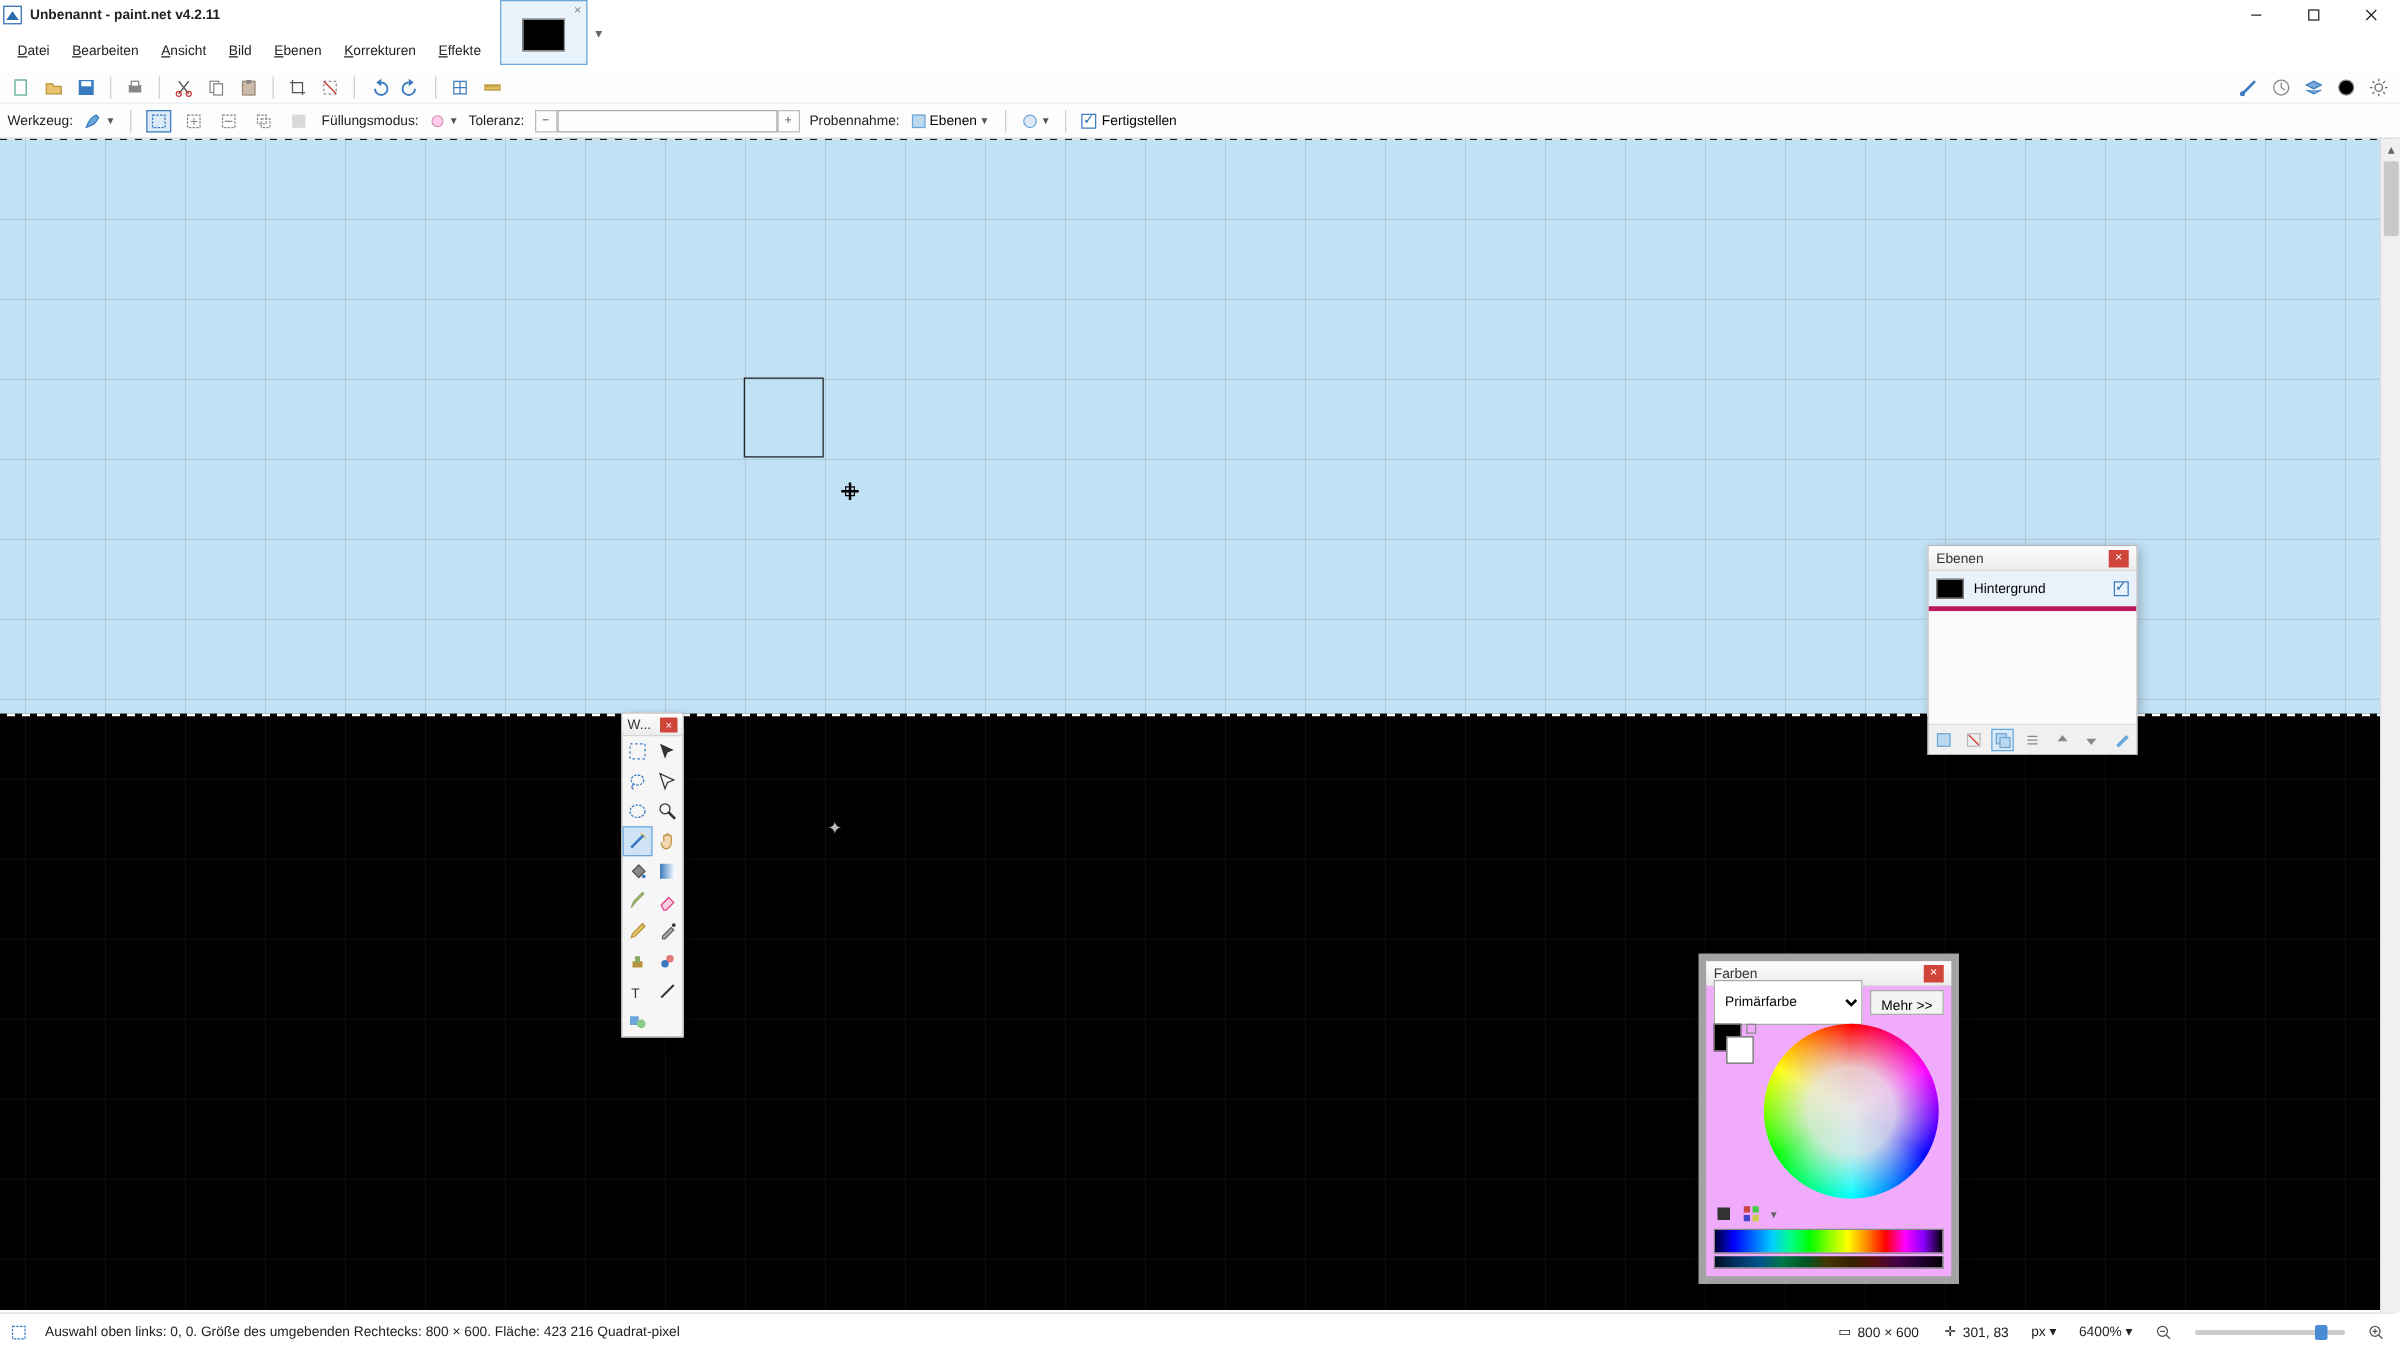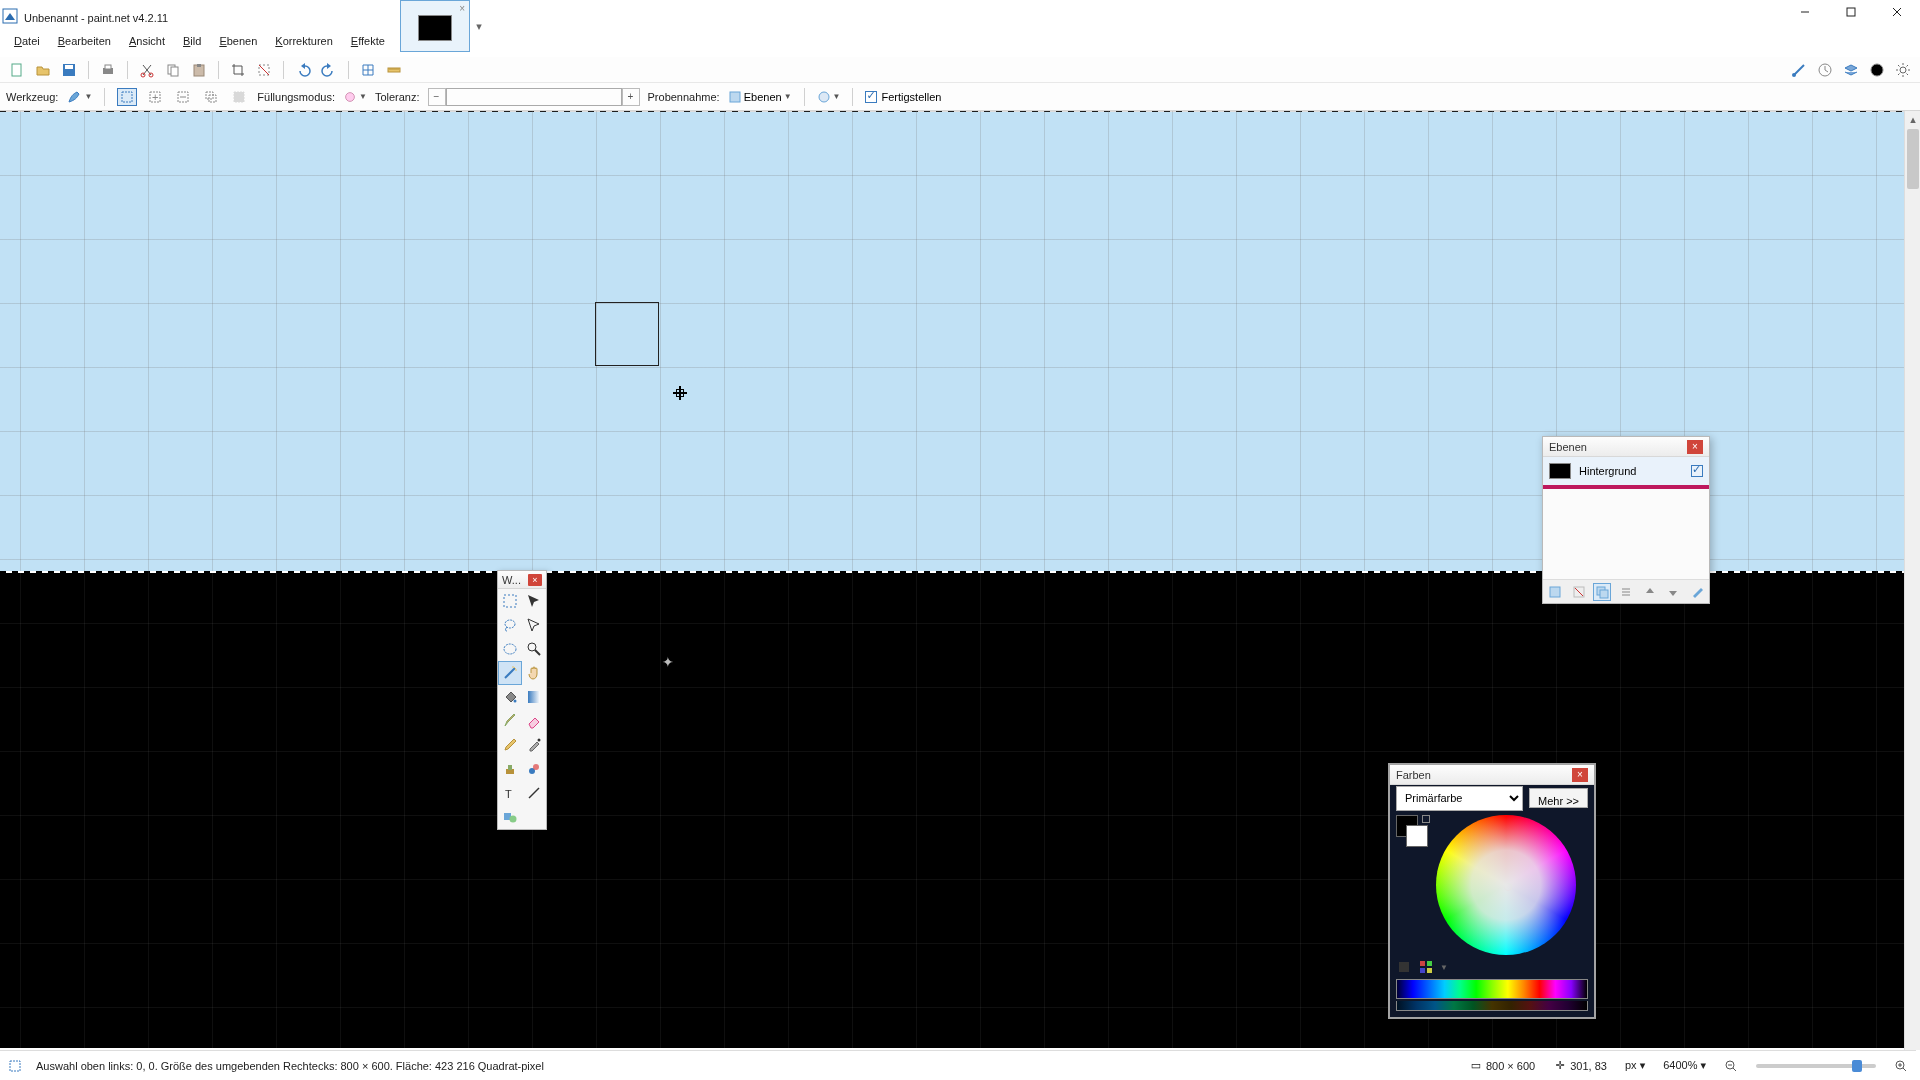--- a/index.html
+++ b/index.html
@@ -1,19 +1,19 @@
 <!DOCTYPE html>
 <html><head>
 <meta charset="utf-8">
 <style>
 * { margin: 0; padding: 0; box-sizing: border-box; font-family: "Segoe UI", Tahoma, sans-serif; font-size: 11px; user-select: none; }
 html, body { width: 1920px; height: 1080px; overflow: hidden; background: #fff; }
 
 
-.titlebar { height: 24px; background: #fff; display: flex; align-items: flex-end; padding-left: 2px; border-bottom: 0px; }
+.titlebar { height: 24px; background: #fff; display: flex; align-items: center; padding-left: 2px; border-bottom: 0px; font-weight: bold; }
 .titlebar .app-icon { width: 16px; height: 16px; margin-right: 6px; display:flex;align-items:center;justify-content:center; }
 .titlebar .title { flex: 0 0 auto; color: #222; }
 .titlebar .spacer { flex: 1; }
 .win-btn { width: 46px; height: 24px; display:flex; align-items:center; justify-content:center; color:#222; }
 
 
 .thumbstrip { position:absolute; left: 400px; top:0; height:52px; display:flex; align-items:flex-start; }
 .thumb-tab { width:70px; height:52px; border:1px solid #6aa6d8; background:#e9f3fb; display:flex; align-items:center; justify-content:center; position:relative; }
 .thumb-tab .closer { position:absolute; top:2px; right:4px; font-size:10px; color:#888; }
 .thumb-prev { width:34px; height:26px; background:#000; border:1px solid #888; margin-top:4px; }
@@ -110,25 +110,25 @@
 .layers .row { height:32px; display:flex; align-items:center; background:#e9f2fb; padding:0 6px; gap:8px; border-bottom:4px solid #be185d;}
 .layers .row .thumb { width:22px; height:16px; background:#000; border:1px solid #888;}
 .layers .row .chk { width:12px;height:12px;border:1px solid #3a7bbf;margin-left:auto;position:relative;}
 .layers .row .chk::after{content:"✓";position:absolute;top:-3px;left:0;font-size:11px;color:#2b6cb0;}
 .layers .body { height:90px; background:#fbfbfb; }
 .layers .btns { height:24px; background:#f0f0f0; border-top:1px solid #ddd; display:flex; align-items:center; justify-content:space-around; }
 .layers .btns .b { width:18px;height:18px; display:flex;align-items:center;justify-content:center; }
 .layers .btns .b.on { border:1px solid #6aa6d8; background:#dbeaf7;}
 
 
-.colors { position:absolute; left:1388px; top:652px; width:208px; background:#0f172a; border:2px solid #a3a3a3; box-shadow:2px 2px 8px rgba(0,0,0,0.28);}
+.colors { position:absolute; left:1359px; top:652px; width:208px; background:#f0abfc; border:6px solid #a3a3a3; box-shadow:2px 2px 8px rgba(0,0,0,0.28);}
 .colors .hdr { height:20px; background:linear-gradient(#fdfdfd,#ececec); display:flex; align-items:center; padding:0 6px; font-size:11px; color:#333; border-bottom:1px solid #d8d8d8;}
 .colors .hdr .x { margin-left:auto; width:16px;height:14px;background:#d0453a;color:#fff;font-size:10px;display:flex;align-items:center;justify-content:center;}
 .colors .toprow { height:26px; display:flex; align-items:center; padding:0 6px; gap:6px; }
-.colors .toprow select { font-size:11px; height:25px; flex:1; border:1px solid #aaa; background:#fff; padding-left:4px;}
+.colors .toprow select { font-size:11px; height:36px; flex:1; border:1px solid #aaa; background:#fff; padding-left:4px;}
 .colors .toprow .more { height:20px; padding:0 8px; border:1px solid #aaa; background:#f4f4f4; font-size:10px; display:flex;align-items:flex-end;}
 .colors .mainrow { display:flex; padding:4px 6px 2px 6px; gap:6px; }
 .colors .swatches { width:34px; position:relative; height:38px;}
 .colors .sw-a{position:absolute;left:0;top:0;width:22px;height:22px;background:#000;border:1px solid #666;}
 .colors .sw-b{position:absolute;left:10px;top:10px;width:22px;height:22px;background:#fff;border:1px solid #666;}
 .colors .tiny{position:absolute;left:26px;top:0;width:8px;height:8px;border:1px solid #888;}
 .colors .wheel { width:140px; height:140px; border-radius:50%; position:relative;
   background: conic-gradient(red, magenta, blue, cyan, lime, yellow, red);
 }
 .colors .wheel::after{content:"";position:absolute;inset:0;border-radius:50%;

